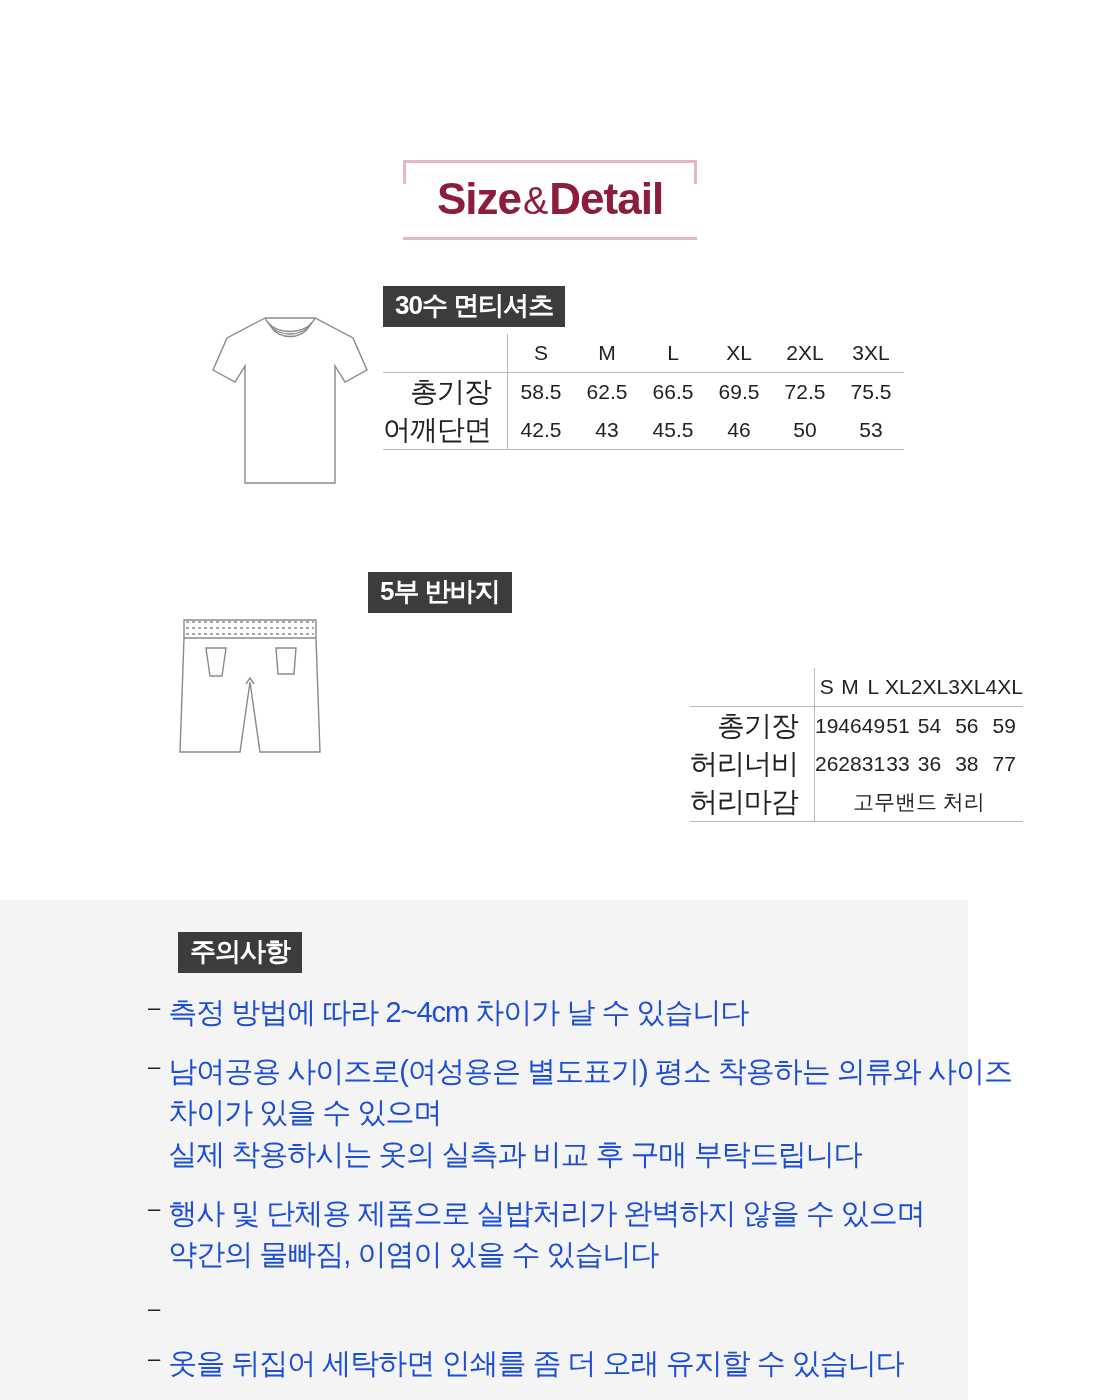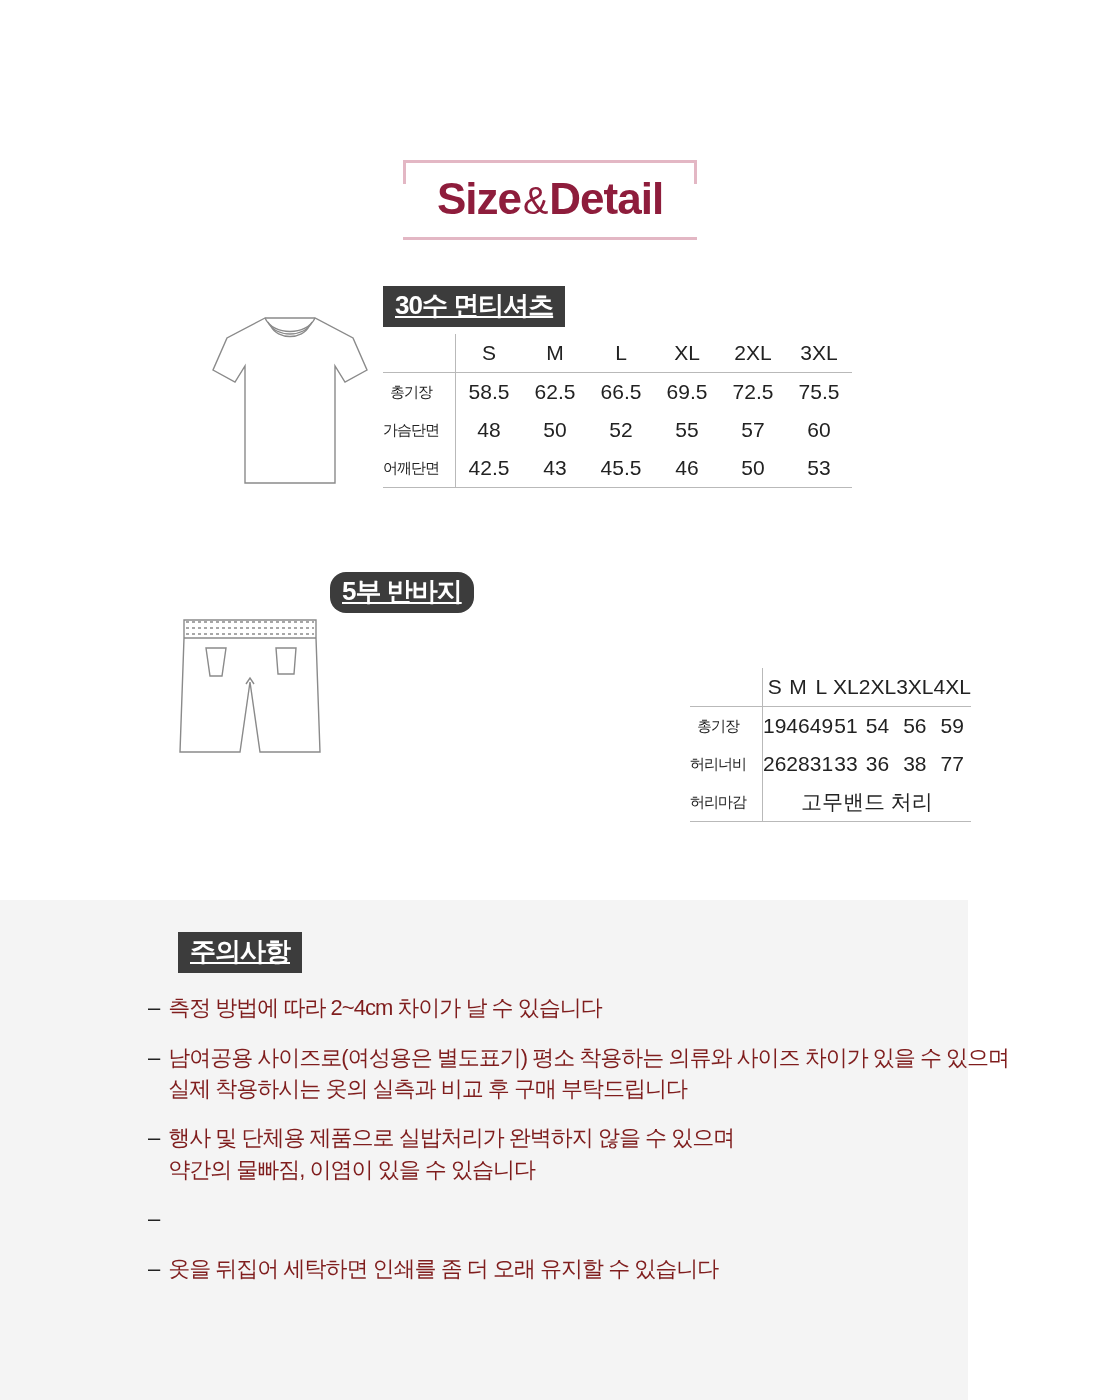--- a/index.html
+++ b/index.html
@@ -61,21 +61,20 @@
   .chip {
     display: inline-block;
     background: #3c3c3c;
     color: #ffffff;
     font-size: 26px;
     font-weight: bold;
     padding: 6px 12px 8px 12px;
     line-height: 1.05;
     letter-spacing: -1px;
     white-space: nowrap;
-    text-decoration: underline;
   }
 
   
   .tee-section {
     position: absolute;
     top: 286px;
     left: 0;
     width: 1100px;
     height: 230px;
   }
@@ -98,23 +97,22 @@
   
   .shorts-section {
     position: absolute;
     top: 572px;
     left: 0;
     width: 1100px;
     height: 230px;
   }
   .shorts-heading {
     position: absolute;
-    left: 330px;
+    left: 368px;
     top: 0;
-    border-radius: 16px;
   }
   .shorts-note {
     position: absolute;
     left: 506px;
     top: 8px;
     font-size: 21px;
     font-weight: bold;
     letter-spacing: -1px;
     color: #222;
     white-space: nowrap;
@@ -137,23 +135,24 @@
   table.size td, table.size th {
     font-size: 21px;
     font-weight: normal;
     color: #222;
     text-align: center;
     padding: 0;
     height: 38px;
     letter-spacing: 0px;
   }
   table.size .rowhead {
+    text-align: right;
     padding-right: 16px;
     border-right: 1px solid #b9b9b9;
-    font-size: 15px;
+    font-size: 28px;
     letter-spacing: -1px;
     white-space: nowrap;
   }
   table.size thead td {
     border-bottom: 1px solid #b9b9b9;
   }
   table.size thead td.rowhead {
     border-bottom: 1px solid #b9b9b9;
   }
   table.size tbody tr:last-child td {
@@ -188,24 +187,24 @@
     align-items: flex-start;
     margin-bottom: 18px;
   }
   .dash {
     font-size: 22px;
     line-height: 1.45;
     padding-right: 8px;
     color: #222;
   }
   .notice-text {
-    font-size: 22px;
+    font-size: 29px;
     line-height: 1.42;
     letter-spacing: -1px;
-    color: #7f1d1d;
+    color: #1d4ed8;
     white-space: pre-line;
   }
 
   svg { display: block; }
 </style>
 </head>
 <body>
 
 <div class="title-wrap">
   <div class="title-box">
@@ -243,29 +242,20 @@
       </thead>
       <tbody>
         <tr>
           <td class="rowhead">총기장</td>
           <td class="val">58.5</td>
           <td class="val">62.5</td>
           <td class="val">66.5</td>
           <td class="val">69.5</td>
           <td class="val">72.5</td>
           <td class="val">75.5</td>
-        </tr>
-        <tr>
-          <td class="rowhead">가슴단면</td>
-          <td class="val">48</td>
-          <td class="val">50</td>
-          <td class="val">52</td>
-          <td class="val">55</td>
-          <td class="val">57</td>
-          <td class="val">60</td>
         </tr>
         <tr>
           <td class="rowhead">어깨단면</td>
           <td class="val">42.5</td>
           <td class="val">43</td>
           <td class="val">45.5</td>
           <td class="val">46</td>
           <td class="val">50</td>
           <td class="val">53</td>
         </tr>

